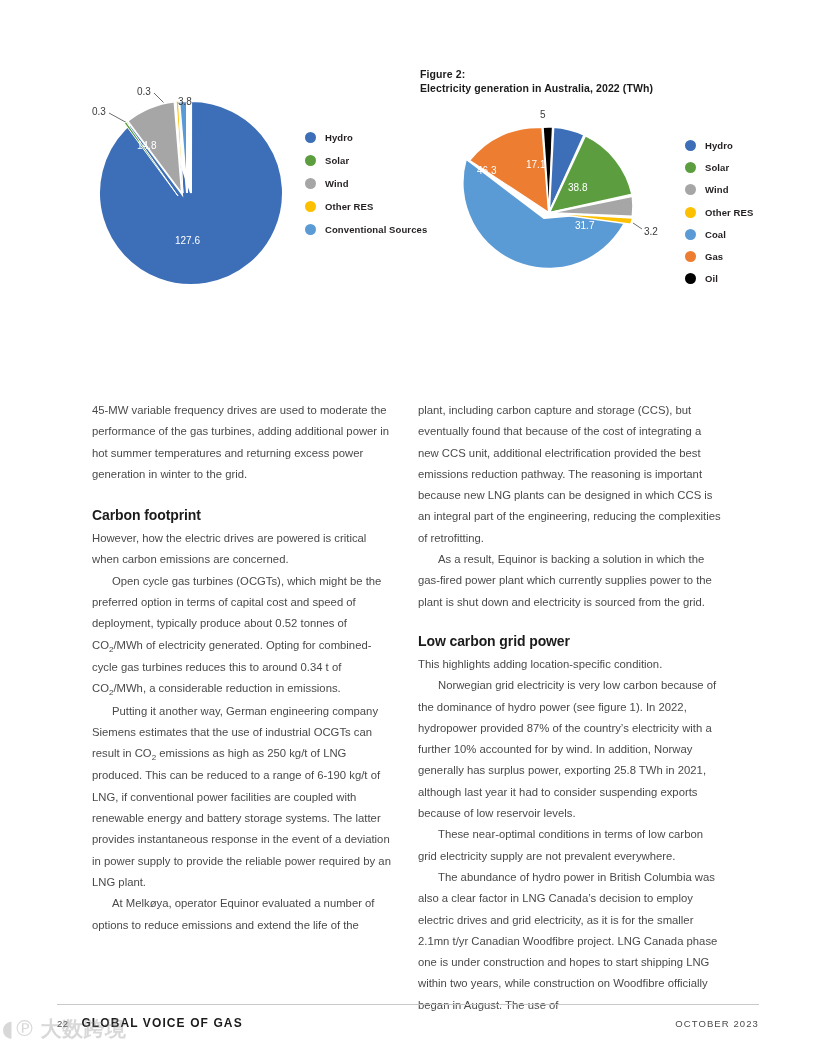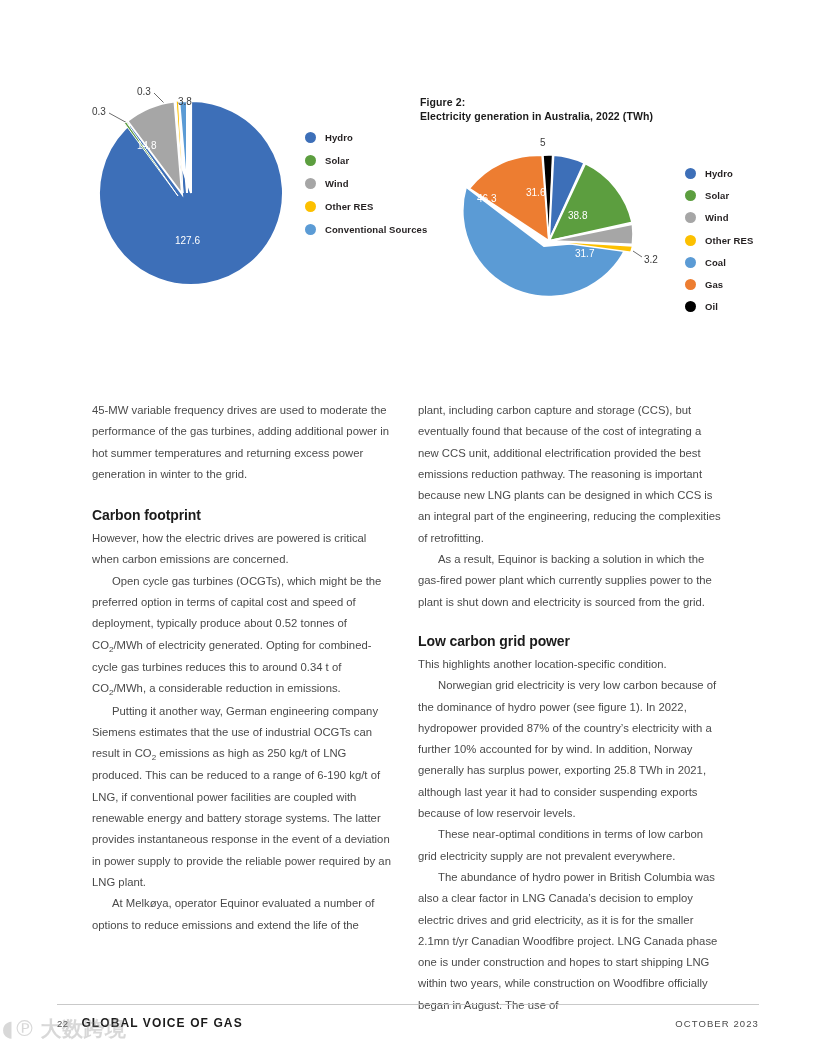--- a/index.html
+++ b/index.html
@@ -15,21 +15,21 @@
   }
   .page{position:absolute;inset:0;}
 
   
   .figures{
     position:absolute;
     left:0;top:0;width:816px;height:380px;
   }
   .figure{position:absolute;top:68px;}
   .fig-left{left:83px;width:335px;}
-  .fig-right{left:420px;width:340px;margin-top:28px;}
+  .fig-right{left:420px;width:340px;}
 
   .fig-caption{
     font-size:10.5px;
     font-weight:bold;
     color:#1b1b1b;
     line-height:13.5px;
     letter-spacing:.1px;
   }
   .fig-caption .l1{display:block;}
   .fig-caption .l2{display:block;}
@@ -221,21 +221,21 @@
           <path fill="#5c9e3f" stroke="#ffffff" stroke-width="2" d="M 129 96 L 165.3 18.4 A 86 86 0 0 1 212.3 77.5 Z"></path>
 
           <path fill="#a6a6a6" stroke="#ffffff" stroke-width="2" d="M 129 96 L 212.6 78.9 A 86 86 0 0 1 212.6 99.6 Z"></path>
 
           <path fill="#fcc000" stroke="#ffffff" stroke-width="1.5" d="M 129 96 L 212.6 100.9 A 86 86 0 0 1 210.8 107.2 Z"></path>
           <g stroke="#6d6d6d" stroke-width="1" fill="none">
             <path d="M 213 106 L 222 112"></path>
           </g>
         </svg>
 
-        <span class="pie-label" style="left:106px;top:42px;">31.6</span>
+        <span class="pie-label" style="left:106px;top:42px;">17.1</span>
         <span class="pie-label" style="left:148px;top:65px;">38.8</span>
         <span class="pie-label" style="left:155px;top:103px;">31.7</span>
         <span class="pie-label dark" style="left:224px;top:109px;">3.2</span>
         <span class="pie-label" style="left:66px;top:142px;">130.9</span>
         <span class="pie-label" style="left:57px;top:48px;">46.3</span>
         <span class="pie-label dark" style="left:120px;top:-8px;">5</span>
 
         <div class="legend legend-right">
           <div class="legend-item">
             <span class="legend-swatch" style="background:#3d6fb8"></span>
@@ -278,21 +278,21 @@
       <p>However, how the electric drives are powered is critical when carbon emissions are concerned.</p>
       <p class="indent">Open cycle gas turbines (OCGTs), which might be the preferred option in terms of capital cost and speed of deployment, typically produce about 0.52 tonnes of CO<sub>2</sub>/MWh of electricity generated. Opting for combined-cycle gas turbines reduces this to around 0.34 t of CO<sub>2</sub>/MWh, a considerable reduction in emissions.</p>
       <p class="indent">Putting it another way, German engineering company Siemens estimates that the use of industrial OCGTs can result in CO<sub>2</sub> emissions as high as 250 kg/t of LNG produced. This can be reduced to a range of 6-190 kg/t of LNG, if conventional power facilities are coupled with renewable energy and battery storage systems. The latter provides instantaneous response in the event of a deviation in power supply to provide the reliable power required by an LNG plant.</p>
       <p class="indent">At Melkøya, operator Equinor evaluated a number of options to reduce emissions and extend the life of the</p>
     </div>
 
     <div class="col col-right">
       <p>plant, including carbon capture and storage (CCS), but eventually found that because of the cost of integrating a new CCS unit, additional electrification provided the best emissions reduction pathway. The reasoning is important because new LNG plants can be designed in which CCS is an integral part of the engineering, reducing the complexities of retrofitting.</p>
       <p class="indent">As a result, Equinor is backing a solution in which the gas-fired power plant which currently supplies power to the plant is shut down and electricity is sourced from the grid.</p>
       <h2>Low carbon grid power</h2>
-      <p>This highlights another location-specific condition.</p>
+      <p>This highlights adding location-specific condition.</p>
       <p class="indent">Norwegian grid electricity is very low carbon because of the dominance of hydro power (see figure 1). In 2022, hydropower provided 87% of the country’s electricity with a further 10% accounted for by wind. In addition, Norway generally has surplus power, exporting 25.8 TWh in 2021, although last year it had to consider suspending exports because of low reservoir levels.</p>
       <p class="indent">These near-optimal conditions in terms of low carbon grid electricity supply are not prevalent everywhere.</p>
       <p class="indent">The abundance of hydro power in British Columbia was also a clear factor in LNG Canada’s decision to employ electric drives and grid electricity, as it is for the smaller 2.1mn t/yr Canadian Woodfibre project. LNG Canada phase one is under construction and hopes to start shipping LNG within two years, while construction on Woodfibre officially began in August. The use of</p>
     </div>
   </div>
 
   <div class="footer">
     <div class="footer-rule"></div>
     <div class="footer-row">
       <div class="footer-left">

